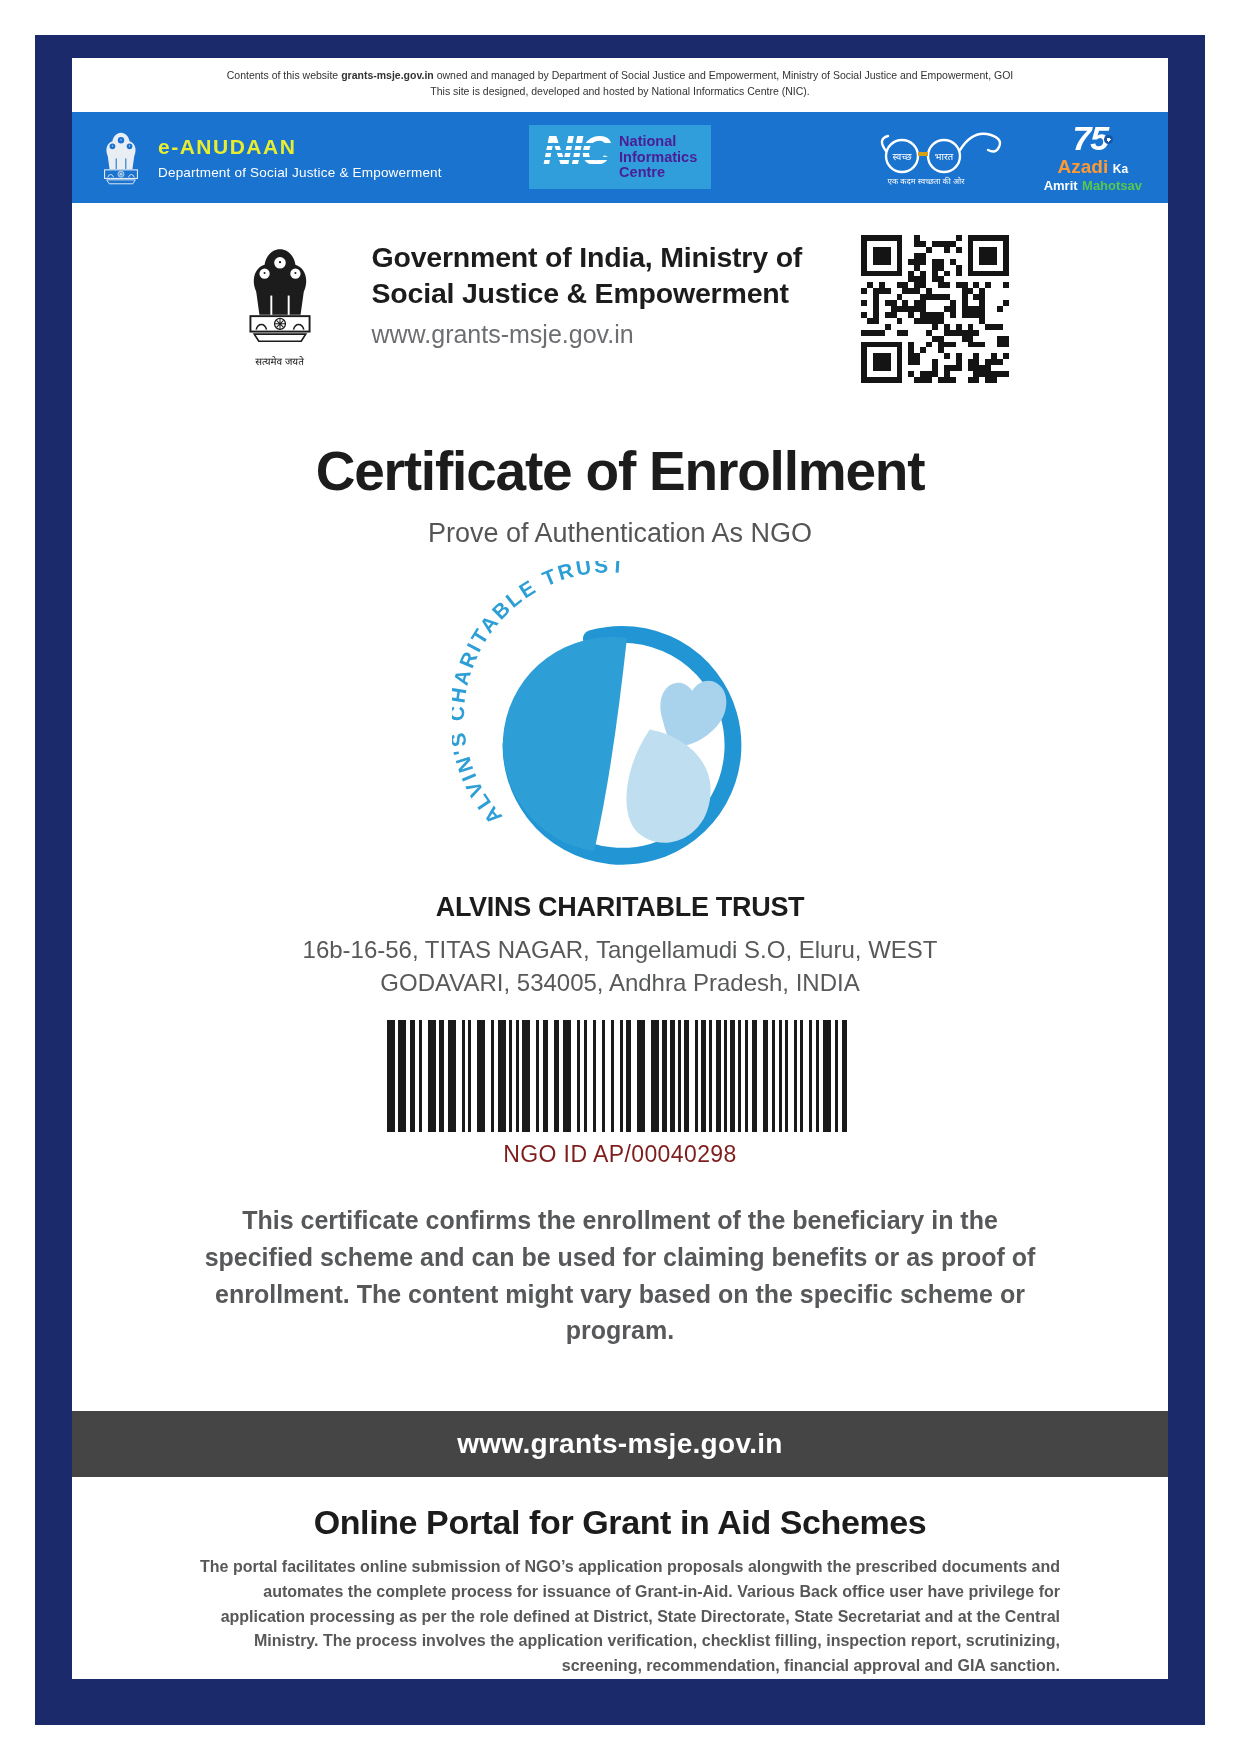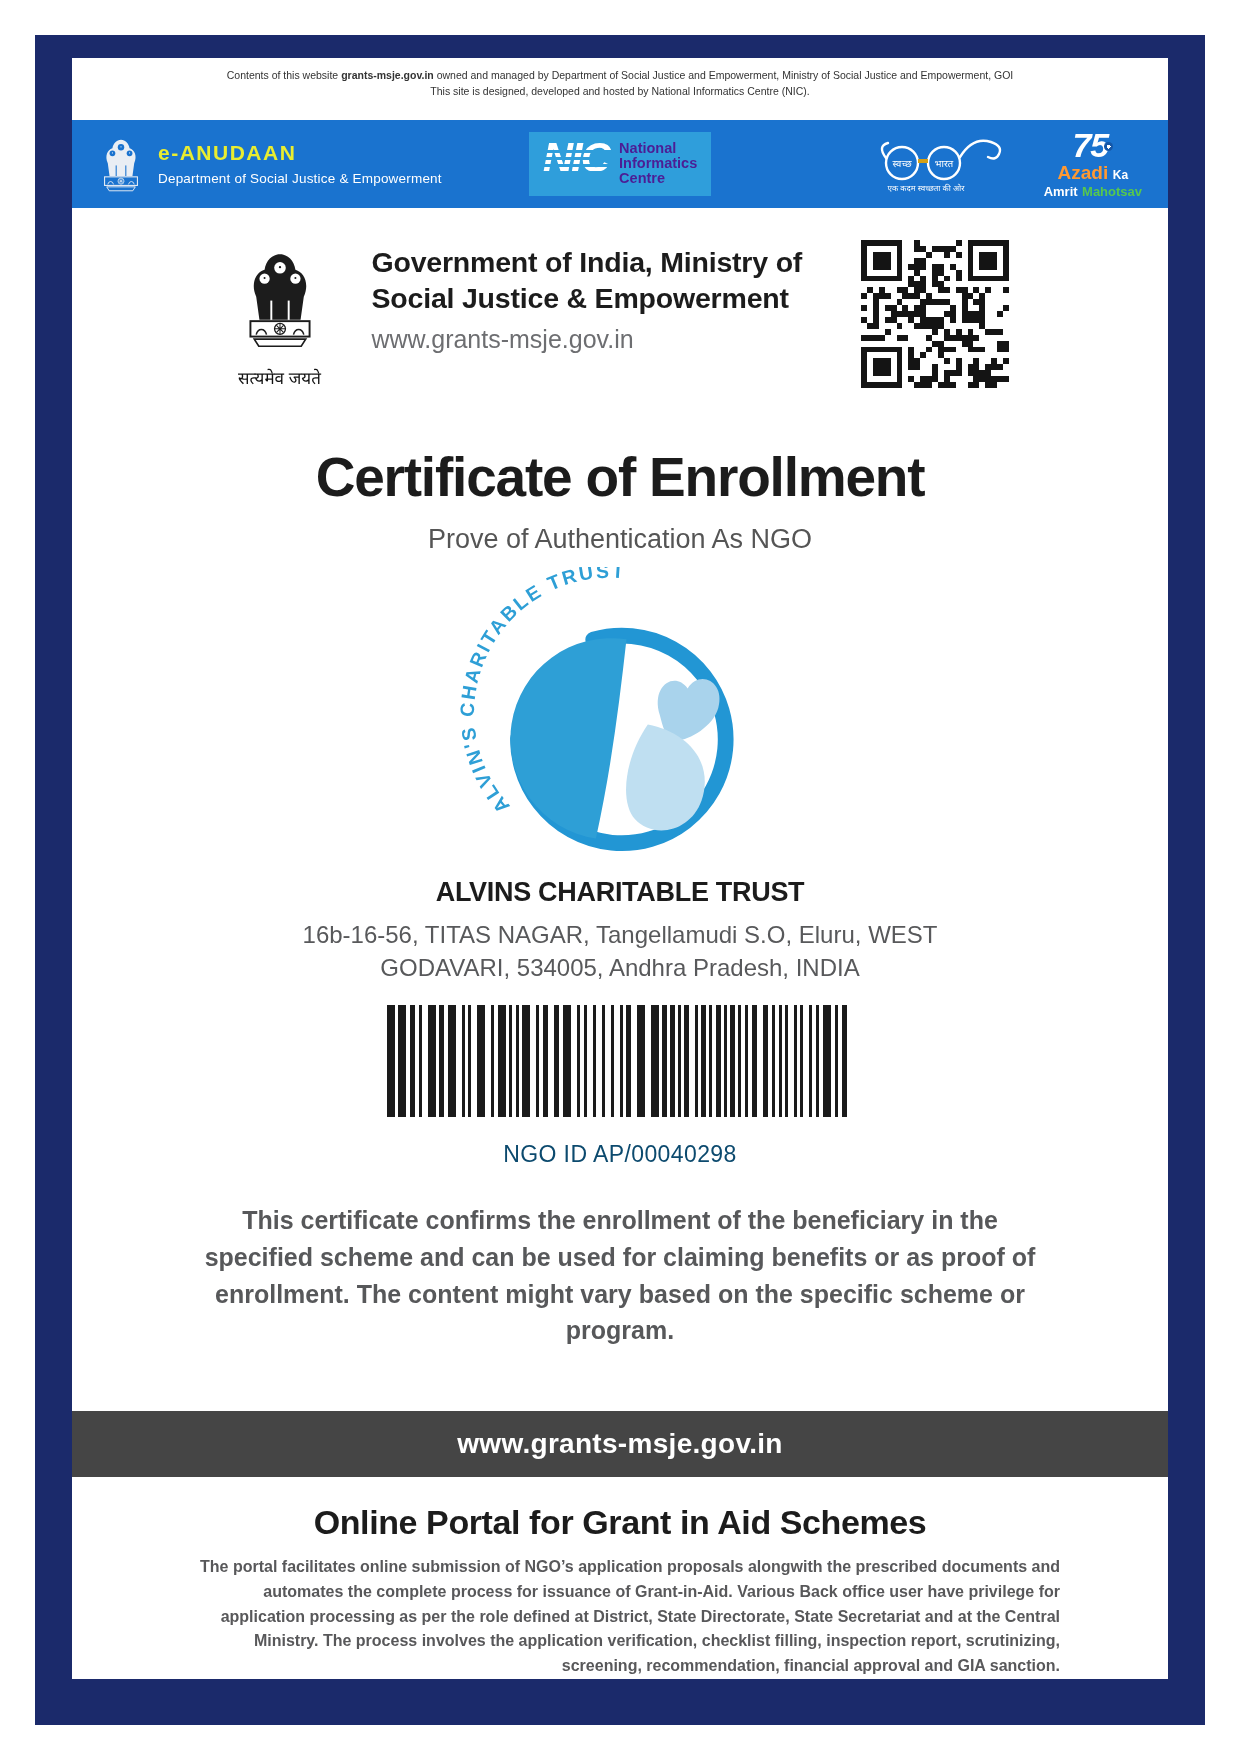--- a/index.html
+++ b/index.html
@@ -6,21 +6,21 @@
     --navy:#1b2a6b; --hblue:#1a73cf; --nicblue:#2f9edb; --yellow:#e9ed30;
     --logoblue:#2e9fd6; --ring:#2296d4; --light1:#a9d3ec; --light2:#bfdff1;
     --gray:#58595b; --bar:#454545;
   }
   *{box-sizing:border-box}
   body{margin:0;background:#fff;font-family:"Liberation Sans",sans-serif;color:#1c1c1c}
   .canvas{width:1240px;height:1755px;padding:35px 35px 30px;background:#fff}
   .frame{height:100%;background:var(--navy);padding:23px 37px 46px}
   .page{background:#fff;height:100%;overflow:hidden;display:flex;flex-direction:column}
 
-  .disclaimer{padding:9px 14px 20px;text-align:center;font-size:10.5px;line-height:1.55;color:#333}
+  .disclaimer{padding:9px 14px 12px;text-align:center;font-size:10.5px;line-height:1.55;color:#333}
   .disclaimer b{font-weight:700}
 
   .header{background:var(--hblue);height:92px;display:flex;align-items:center;padding:8px 24px;gap:16px}
   .header-left{display:flex;align-items:center;gap:12px;flex:1;min-width:0}
   .emblem{display:block}
   .emblem-header{color:#e9eef4;--face:var(--hblue);width:50px;height:66px}
   .brand{color:var(--yellow);font-size:21px;font-weight:800;letter-spacing:1.5px}
   .dept{color:#fff;font-size:13.5px;margin-top:6px;letter-spacing:.2px}
   .nic-box{background:var(--nicblue);padding:9px 14px;display:flex;gap:10px;flex:0 0 auto}
   .nic-word{font-size:42px;font-weight:900;font-style:italic;color:#fff;line-height:.82;position:relative;letter-spacing:-2px;display:inline-block}
@@ -34,37 +34,37 @@
   .azadi-75 .chakra{display:inline-block;width:9px;height:9px;border-radius:50%;
     background:radial-gradient(circle,#fff 0 2px,#1457a8 2px 100%);vertical-align:6px;margin-left:-4px}
   .azadi-or{color:#ff9933;font-weight:800;font-size:19px}
   .azadi-wh{color:#fff;font-weight:700;font-size:12px}
   .azadi-wh2{color:#fff;font-weight:800;font-size:13px}
   .azadi-gr{color:#57c84d;font-weight:800;font-size:13px}
 
   .letterhead{display:flex;align-items:flex-start;justify-content:center;gap:44px;margin-top:32px;padding:0 56px}
   .emblem-lh-wrap{width:96px;text-align:center}
   .emblem-lh{color:#1c1c1c;--face:#fff;width:90px;height:116px;margin:0 auto}
-  .motto{font-size:17px;margin-top:10px;color:#111}
+  .motto{font-size:10px;margin-top:3px;color:#111}
   .lh-title{width:445px;font-size:28.5px;font-weight:800;line-height:1.27;letter-spacing:-.2px;padding-top:4px}
   .lh-web{font-size:25px;color:#6d6e71;margin-top:9px;font-weight:400}
   .qr{width:148px;height:148px;display:block}
   #qr rect{fill:#141414}
 
   .cert-title{text-align:center;font-size:55px;font-weight:800;letter-spacing:-1.2px;margin-top:56px}
   .cert-sub{text-align:center;font-size:27px;color:#555;margin-top:15px}
 
   .ngo-logo{display:block;margin:12px auto 0;width:336px;height:330px}
   .ngo-name{text-align:center;font-size:27px;font-weight:800;letter-spacing:-.3px;margin-top:4px}
   .ngo-addr{max-width:690px;margin:10px auto 0;text-align:center;font-size:24px;color:var(--gray);line-height:1.4}
 
   .barcode-wrap{width:470px;height:112px;margin:20px auto 0}
   #barcode{width:100%;height:100%;display:block}
   #barcode rect{fill:#1a1a1a}
-  .ngo-id{text-align:center;font-size:23px;color:#0c4a6e;margin-top:24px;letter-spacing:.4px}
+  .ngo-id{text-align:center;font-size:23px;color:#7f1d1d;margin-top:9px;letter-spacing:.4px}
 
   .statement{max-width:845px;margin:34px auto 0;text-align:center;font-size:25px;font-weight:700;color:#57585a;line-height:1.47}
 
   .web-bar{margin-top:62px;background:var(--bar);color:#fff;text-align:center;font-size:28px;font-weight:700;padding:17px 0;letter-spacing:.3px}
   .portal-title{text-align:center;font-size:34px;font-weight:800;margin-top:26px;letter-spacing:-.4px}
   .portal-desc{max-width:880px;margin:13px auto 0;text-align:right;font-size:16px;font-weight:700;color:#58585a;line-height:1.55}
 </style>
 </head>
 <body>
 

